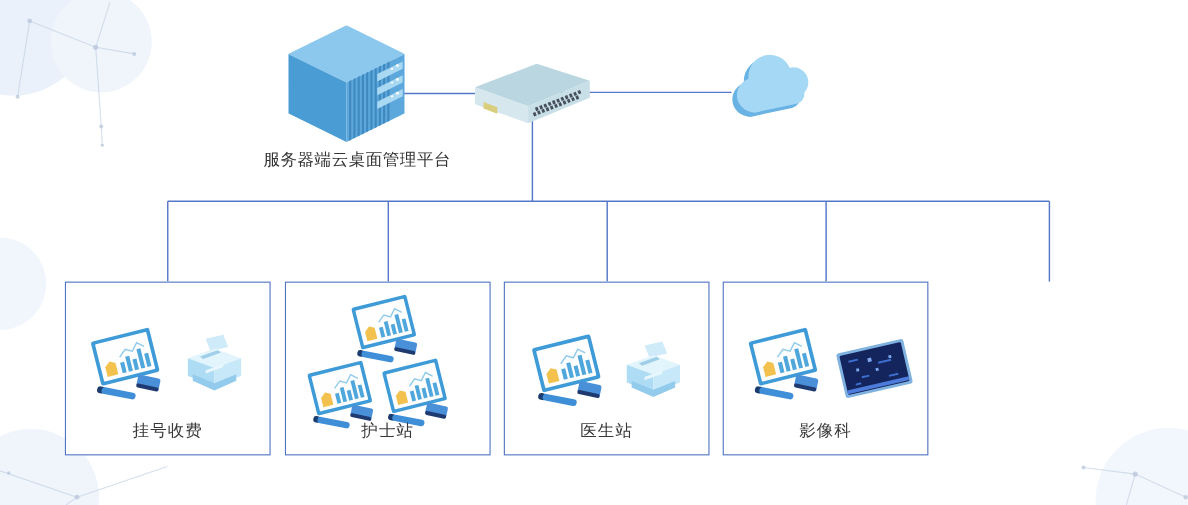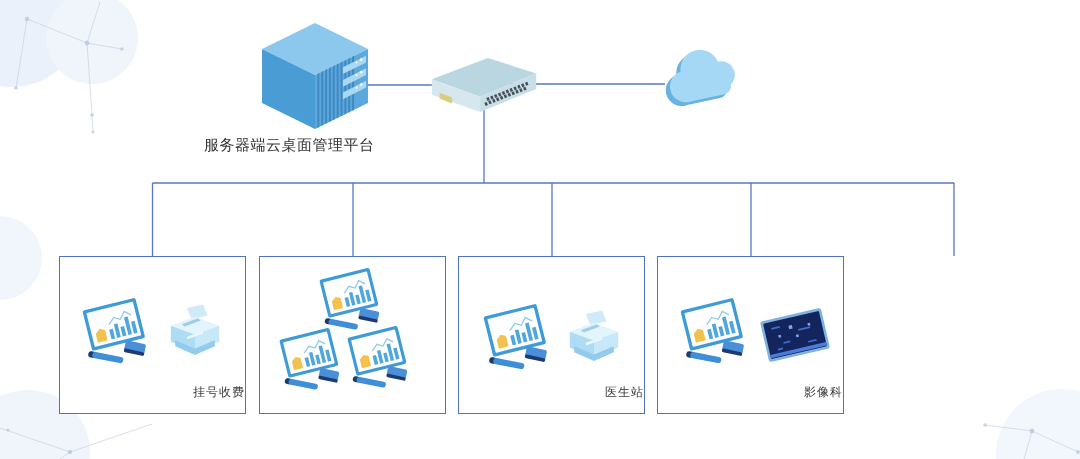--- a/index.html
+++ b/index.html
@@ -8,27 +8,27 @@
   .layer{position:absolute;left:0;top:0;width:1080px;height:459px;}
   .decor{z-index:0;}
   .wires{z-index:1;}
   .node{position:absolute;z-index:2;}
   .icon-wrap{display:block;position:absolute;}
   .icon-wrap svg{display:block;width:100%;height:100%;}
   
   .server-icon-pos{left:262px;top:22px;width:106px;height:110px;}
   .switch-icon-pos{left:426px;top:54px;width:116px;height:64px;}
   .cloud-icon-pos{left:652px;top:32px;width:100px;height:90px;}
-  .server-label{position:absolute;left:204px;top:136px;width:206px;text-align:left;
+  .server-label{position:absolute;left:204px;top:136px;width:206px;text-align:right;
     font-size:15px;color:#333;letter-spacing:0.5px;z-index:2;}
   
   .dept{position:absolute;top:256px;width:187px;height:158px;background:#fff;
     border:1.5px solid var(--boxBorder,#4E73C4);box-sizing:border-box;z-index:2;}
-  .dept-label{position:absolute;left:0;bottom:12px;width:100%;text-align:right;
-    font-size:12px;color:#383838;letter-spacing:1px;}
+  .dept-label{position:absolute;left:0;bottom:12px;width:100%;text-align:center;
+    font-size:15px;color:#383838;letter-spacing:1px;}
   .b1{left:59px;}  .b2{left:259px;} .b3{left:458px;} .b4{left:657px;} .b5{left:860px;}
   
   .m-left{left:14px;top:38px;width:84px;height:76px;}
   .m-left-lower{left:16px;top:44px;width:84px;height:76px;}
   .printer-pos{left:102px;top:46px;width:66px;height:60px;}
   .printer-pos-lower{left:102px;top:52px;width:66px;height:60px;}
   .m-top{left:52px;top:8px;width:78px;height:72px;}
   .m-bl{left:12px;top:68px;width:78px;height:72px;}
   .m-br{left:80px;top:66px;width:78px;height:72px;}
   .display-pos{left:98px;top:46px;width:78px;height:64px;}
@@ -264,20 +264,21 @@
     <span class="icon-wrap m-bl">
       <svg viewBox="0 0 100 92">
           <use href="#sym-monitor"></use>
         </svg>
       </span>
     <span class="icon-wrap m-br">
       <svg viewBox="0 0 100 92">
           <use href="#sym-monitor"></use>
         </svg>
       </span>
+    <div class="dept-label">护士站</div>
   </div>
 
   <div class="dept b3">
     <span class="icon-wrap m-left-lower">
       <svg viewBox="0 0 100 92">
           <use href="#sym-monitor"></use>
         </svg>
       </span>
     <span class="icon-wrap printer-pos-lower">
       <svg viewBox="0 0 90 80">

